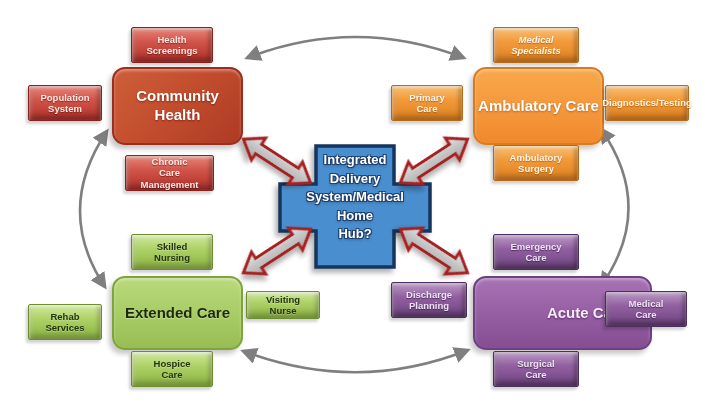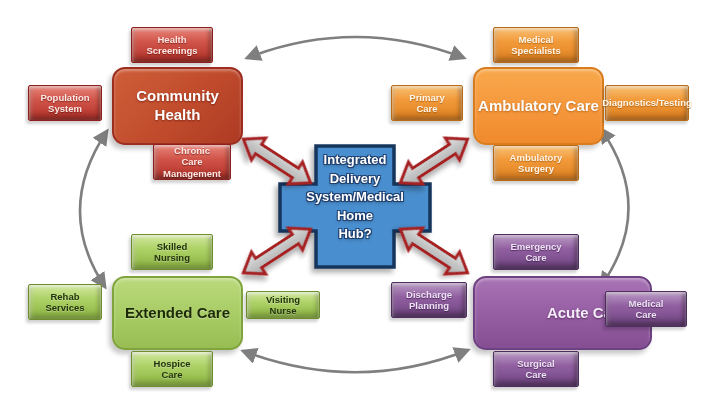--- a/index.html
+++ b/index.html
@@ -126,29 +126,29 @@
     <span>Hub?</span>
   </div>
 
   <div class="main-box main-community" style="left:112px;top:67px;width:127px;height:74px;">Community Health</div>
   <div class="main-box main-ambulatory" style="left:473px;top:67px;width:127px;height:74px;">Ambulatory Care</div>
   <div class="main-box main-extended" style="left:112px;top:276px;width:127px;height:70px;">Extended Care</div>
   <div class="main-box main-acute" style="left:473px;top:276px;width:127px;height:70px;">Acute Care</div>
 
   <div class="sat sat-red" style="left:131px;top:27px;width:82px;height:36px;">Health Screenings</div>
   <div class="sat sat-red" style="left:28px;top:85px;width:74px;height:36px;">Population System</div>
-  <div class="sat sat-red" style="left:125px;top:144px;width:78px;height:36px;margin-left:28px;">Chronic Care Management</div>
+  <div class="sat sat-red" style="left:125px;top:155px;width:89px;height:36px;">Chronic Care Management</div>
 
-  <div class="sat sat-orange" style="left:493px;top:27px;width:86px;height:36px;">Medical Specialists</div>
+  <div class="sat sat-orange" style="left:493px;top:27px;width:86px;height:36px;font-style:italic;">Medical Specialists</div>
   <div class="sat sat-orange" style="left:391px;top:85px;width:72px;height:36px;">Primary Care</div>
   <div class="sat sat-orange" style="left:605px;top:85px;width:84px;height:36px;">Diagnostics/Testing</div>
   <div class="sat sat-orange" style="left:493px;top:145px;width:86px;height:36px;">Ambulatory Surgery</div>
 
   <div class="sat sat-green" style="left:131px;top:234px;width:82px;height:36px;">Skilled Nursing</div>
-  <div class="sat sat-green" style="left:28px;top:284px;width:74px;height:36px;">Rehab Services</div>
+  <div class="sat sat-green" style="left:28px;top:304px;width:74px;height:36px;">Rehab Services</div>
   <div class="sat sat-green" style="left:246px;top:291px;width:74px;height:28px;">Visiting Nurse</div>
   <div class="sat sat-green" style="left:131px;top:351px;width:82px;height:36px;">Hospice Care</div>
 
   <div class="sat sat-purple" style="left:493px;top:234px;width:86px;height:36px;">Emergency Care</div>
   <div class="sat sat-purple" style="left:391px;top:282px;width:76px;height:36px;">Discharge Planning</div>
   <div class="sat sat-purple" style="left:605px;top:291px;width:82px;height:36px;">Medical Care</div>
   <div class="sat sat-purple" style="left:493px;top:351px;width:86px;height:36px;">Surgical Care</div>
 
 </div>
 

